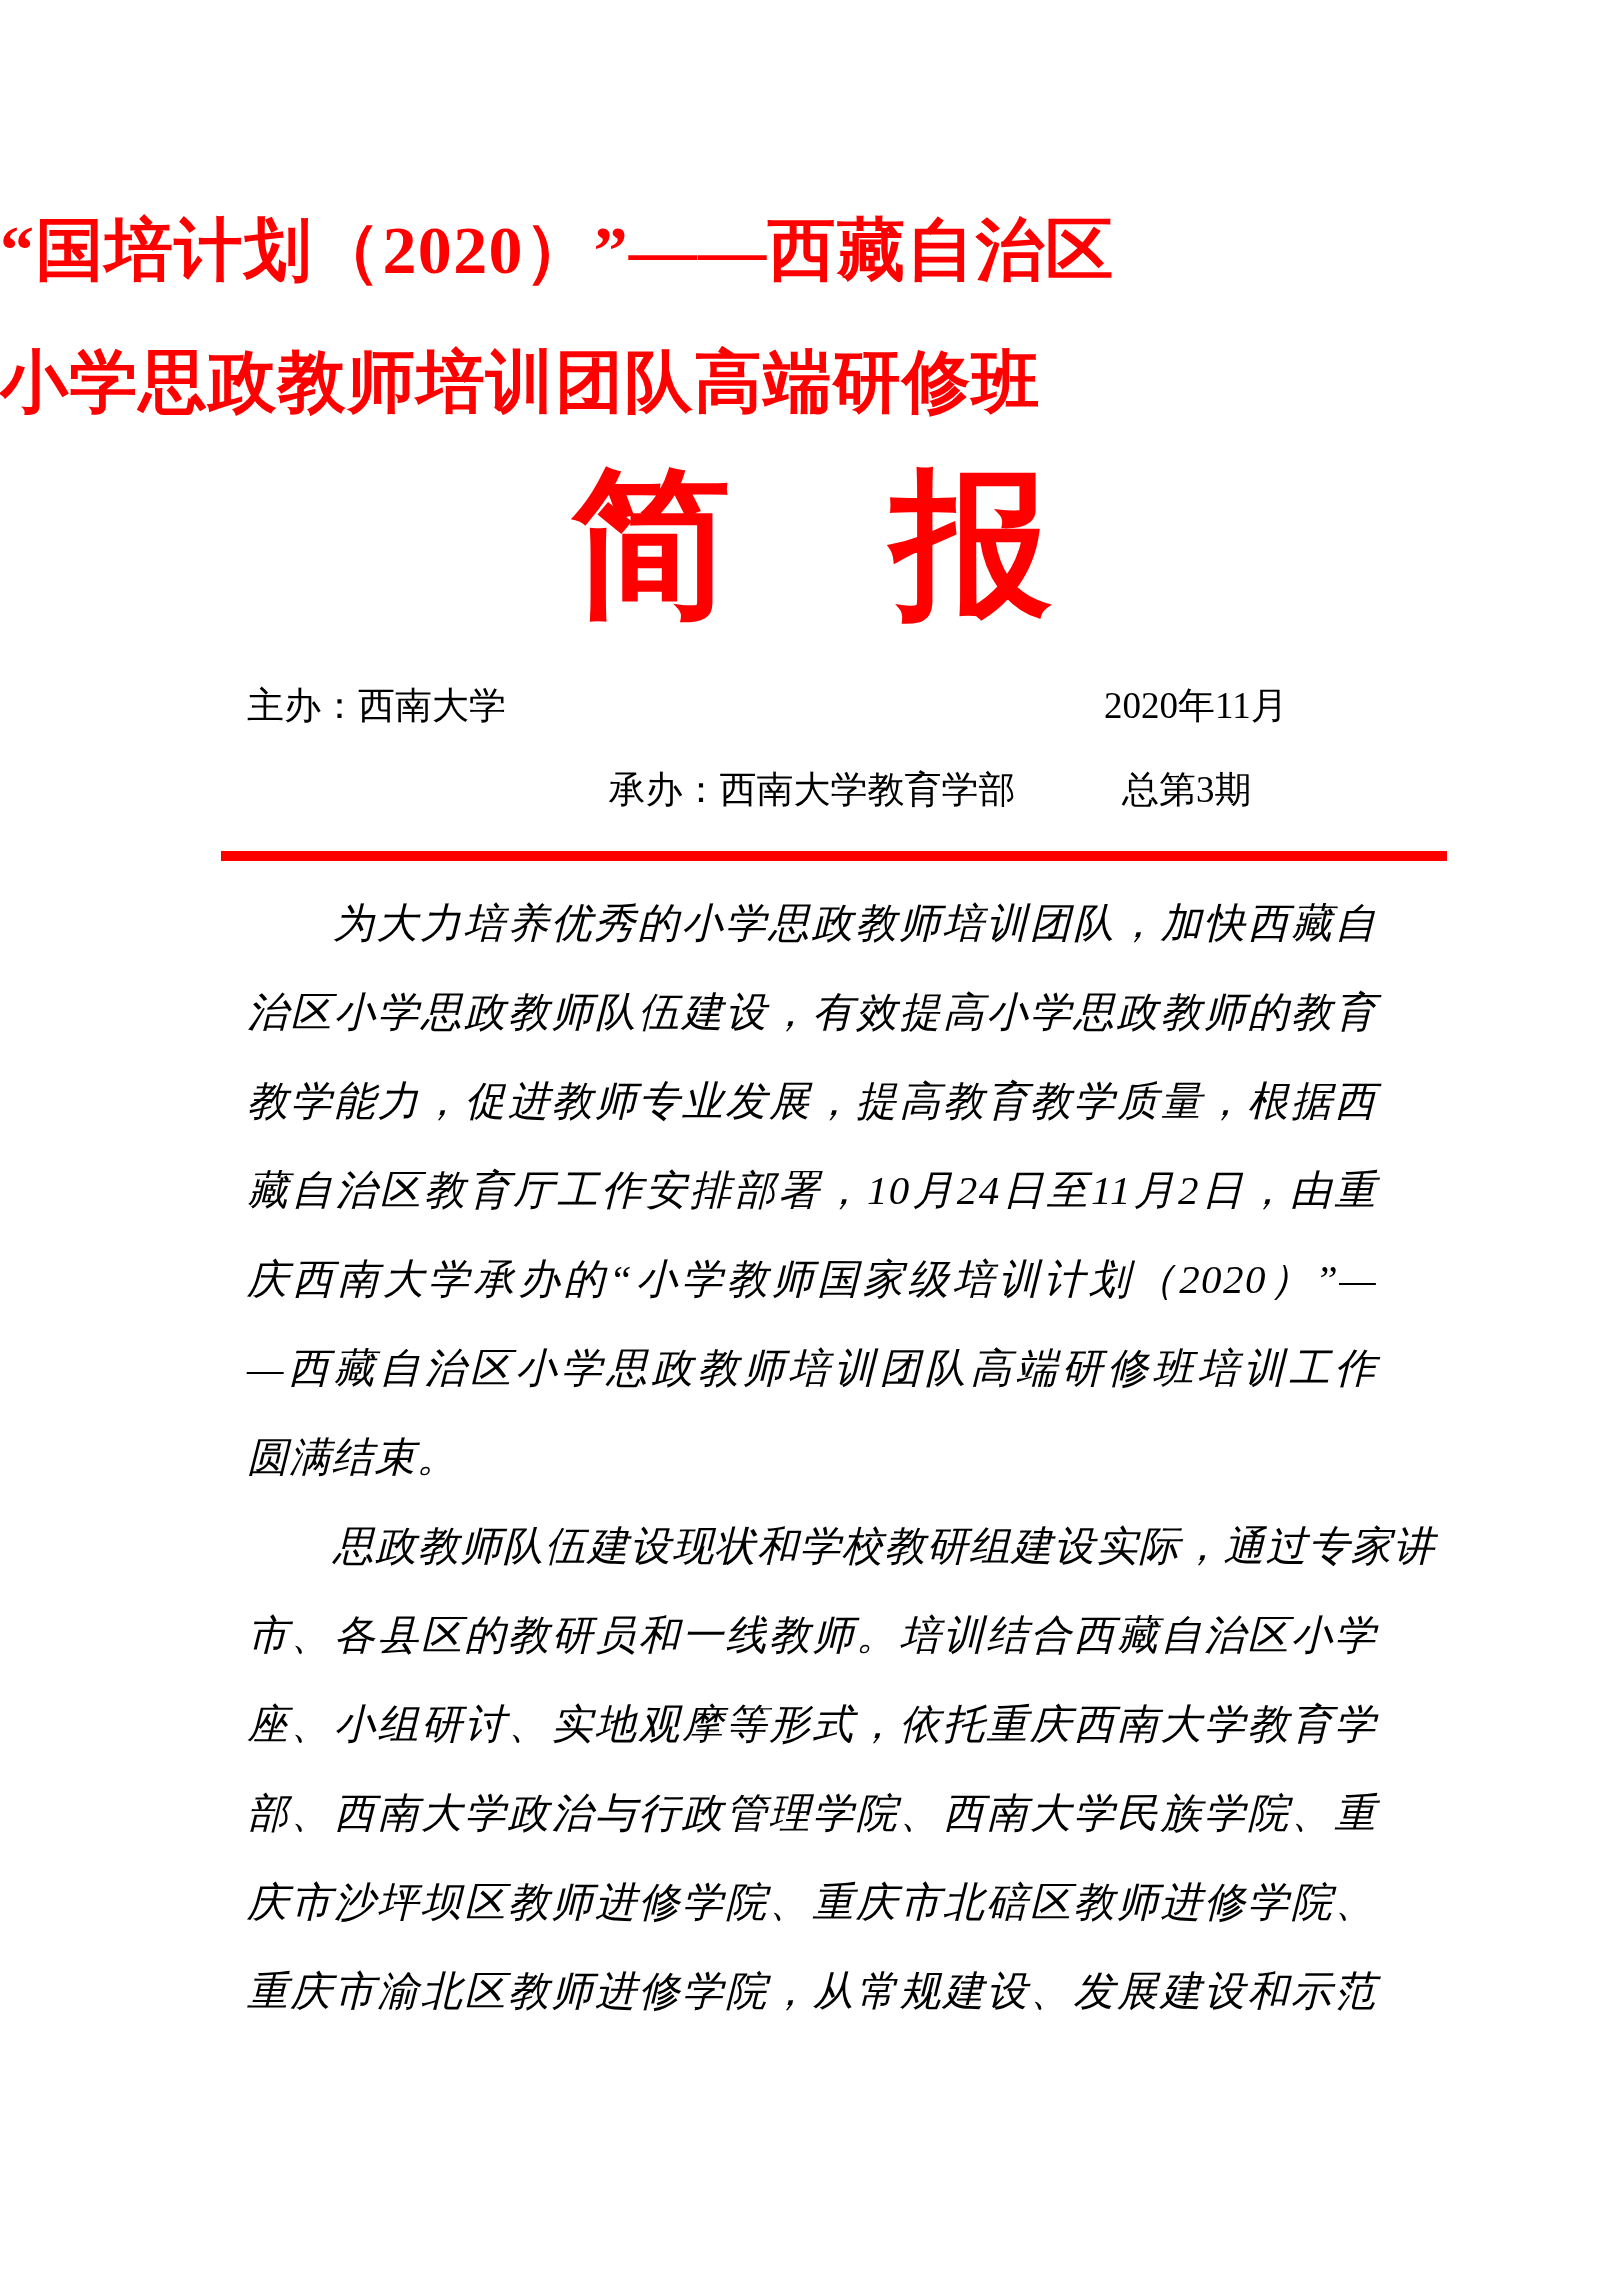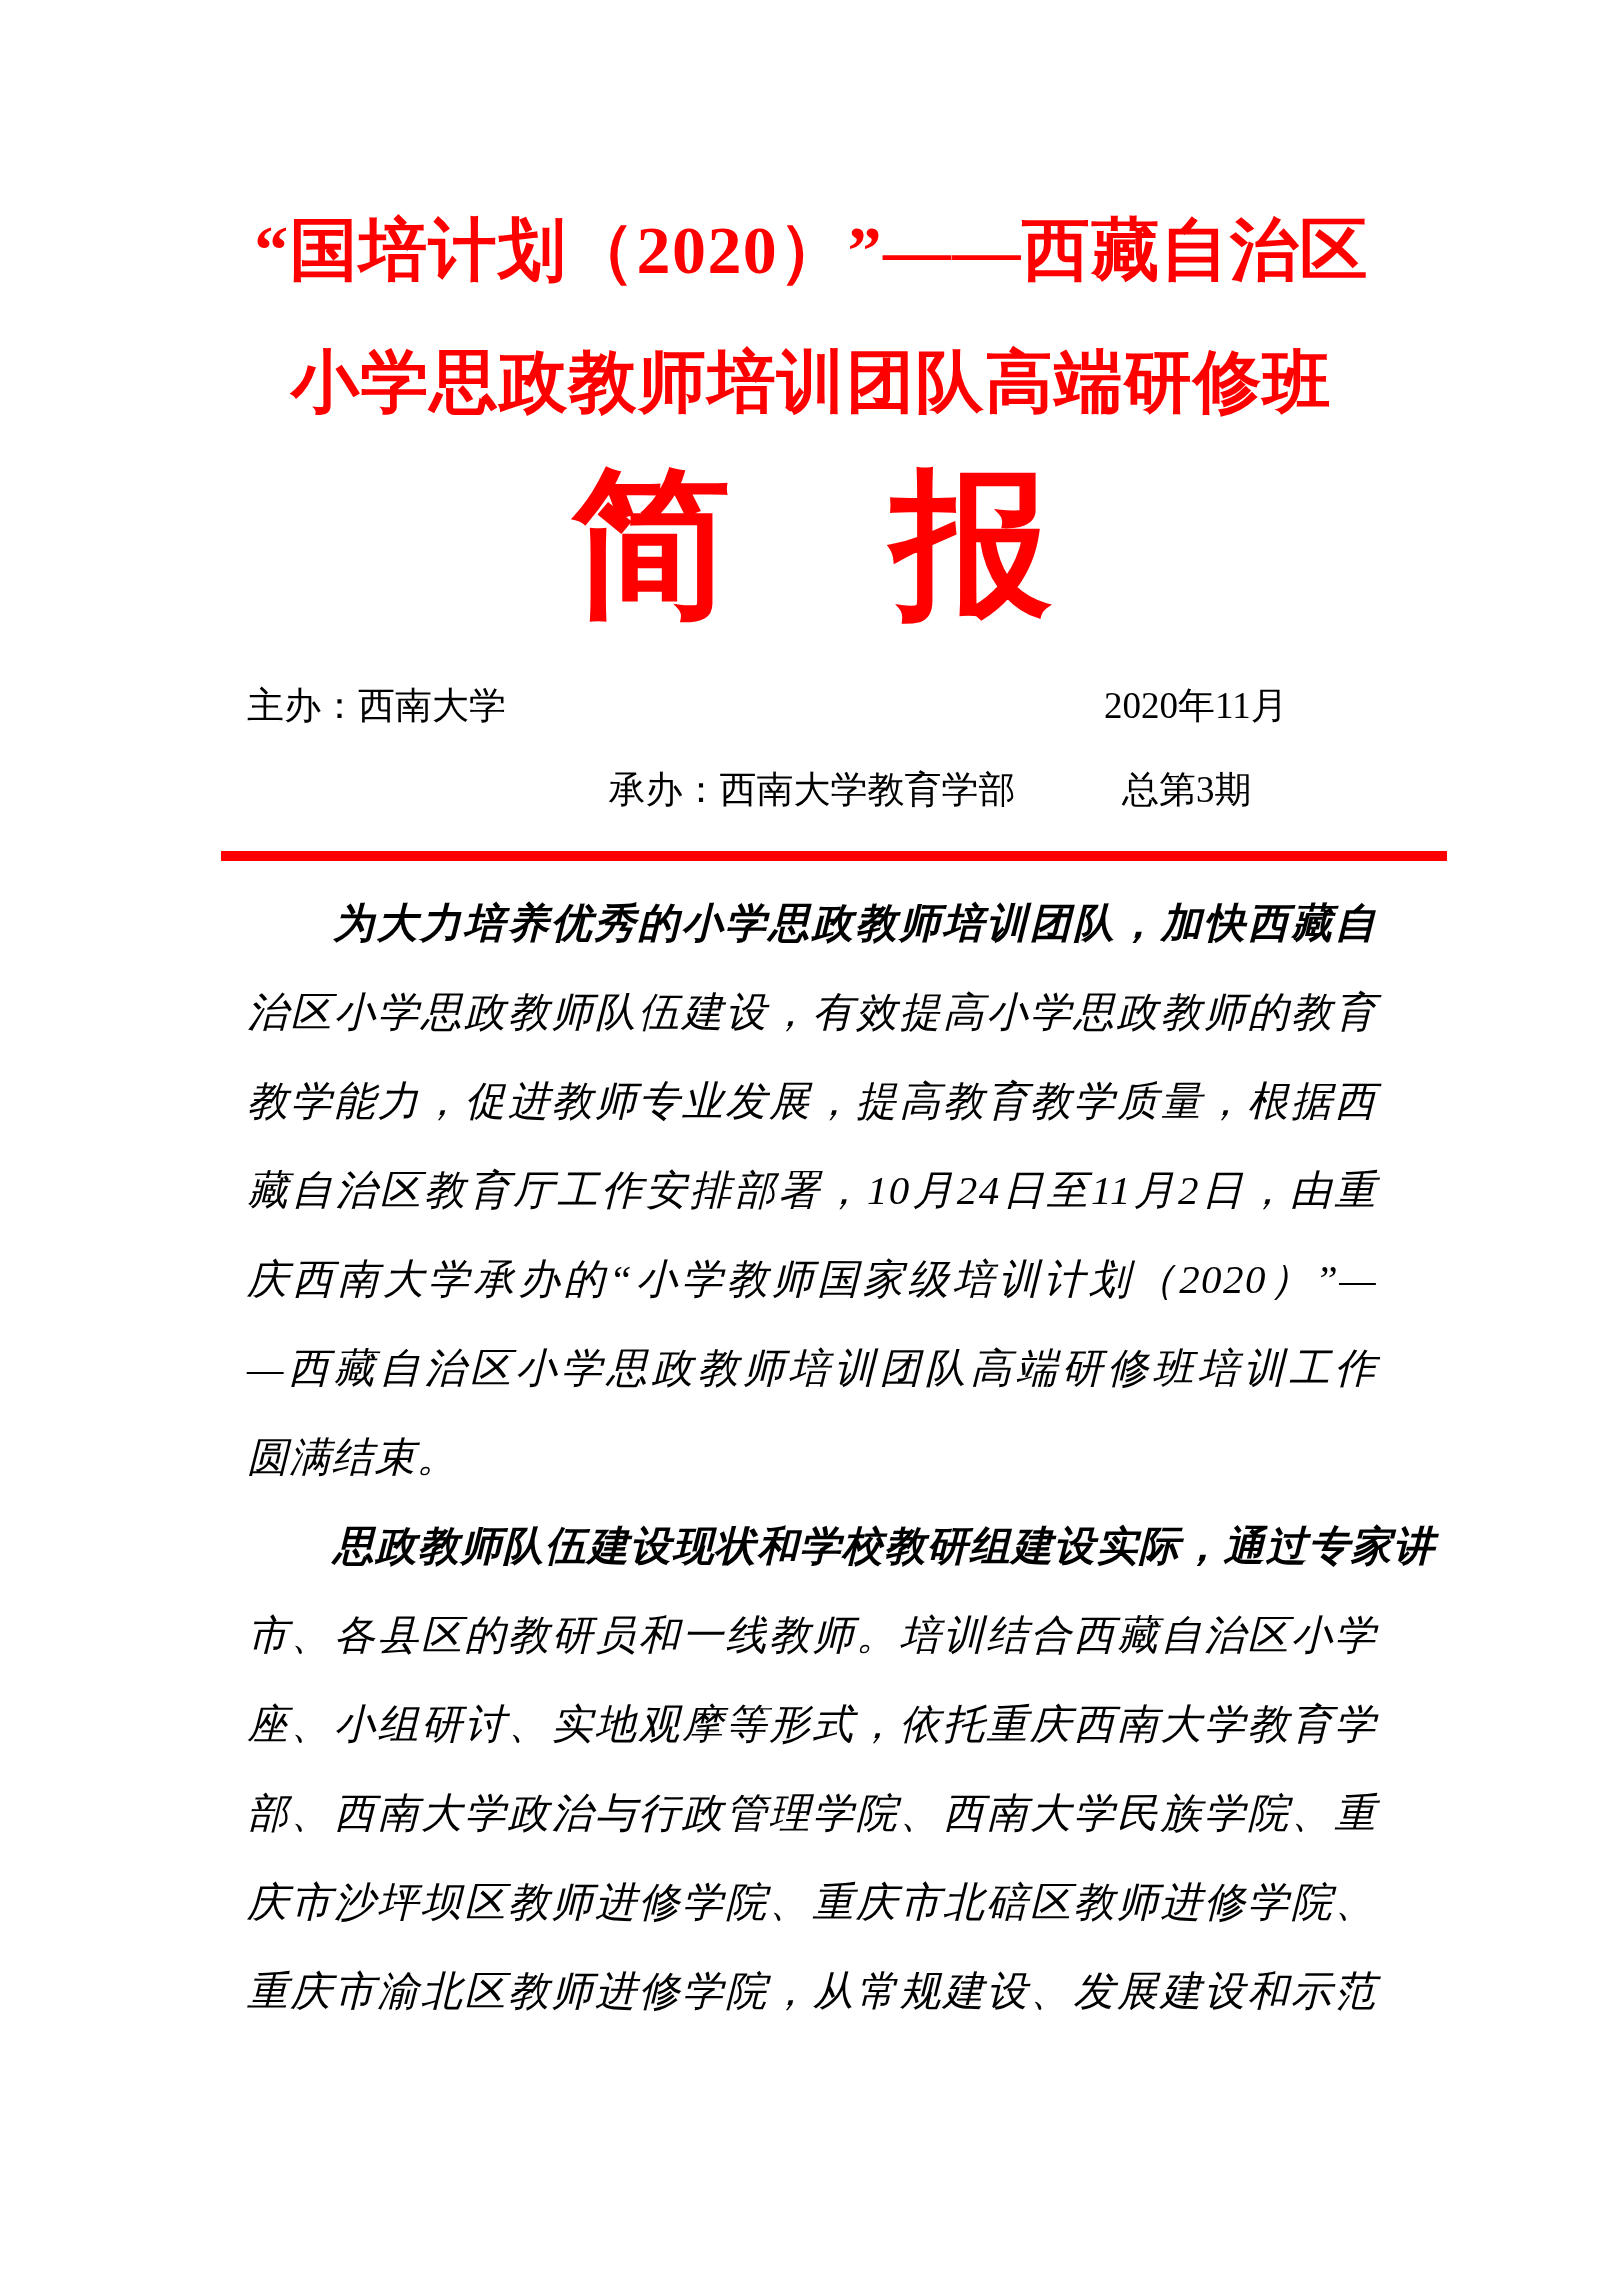--- a/index.html
+++ b/index.html
@@ -15,21 +15,21 @@
     font-family: "Liberation Serif", "DejaVu Serif", serif;
   }
 
   
   .doc-title {
     position: absolute;
     top: 184px;
     left: 0;
     width: 100%;
     margin: 0;
-    text-align: center;
+    text-align: left;
     font-size: 68px;
     font-weight: 700;
     line-height: 132px;
     letter-spacing: 1.4px;
     color: var(--accent, #ff0000);
   }
   .title-line { display: block; }
 
   
   .brief {
@@ -81,21 +81,21 @@
     letter-spacing: 1.4px;
     color: #000000;
   }
   .body-line {
     height: 89px;
     line-height: 89px;
     text-align: justify;
     text-align-last: justify;
     white-space: nowrap;
   }
-  .para .body-line:first-child { text-indent: 86px; font-weight: bold; }
+  .para .body-line:first-child { text-indent: 86px; }
   .align-last-left .body-line:last-child { text-align-last: left; }
 </style>
 </head>
 <body>
 
 <div class="page">
 
   <h1 class="doc-title">
     <span class="title-line">“国培计划（2020）”——西藏自治区</span>
     <span class="title-line">小学思政教师培训团队高端研修班</span>

